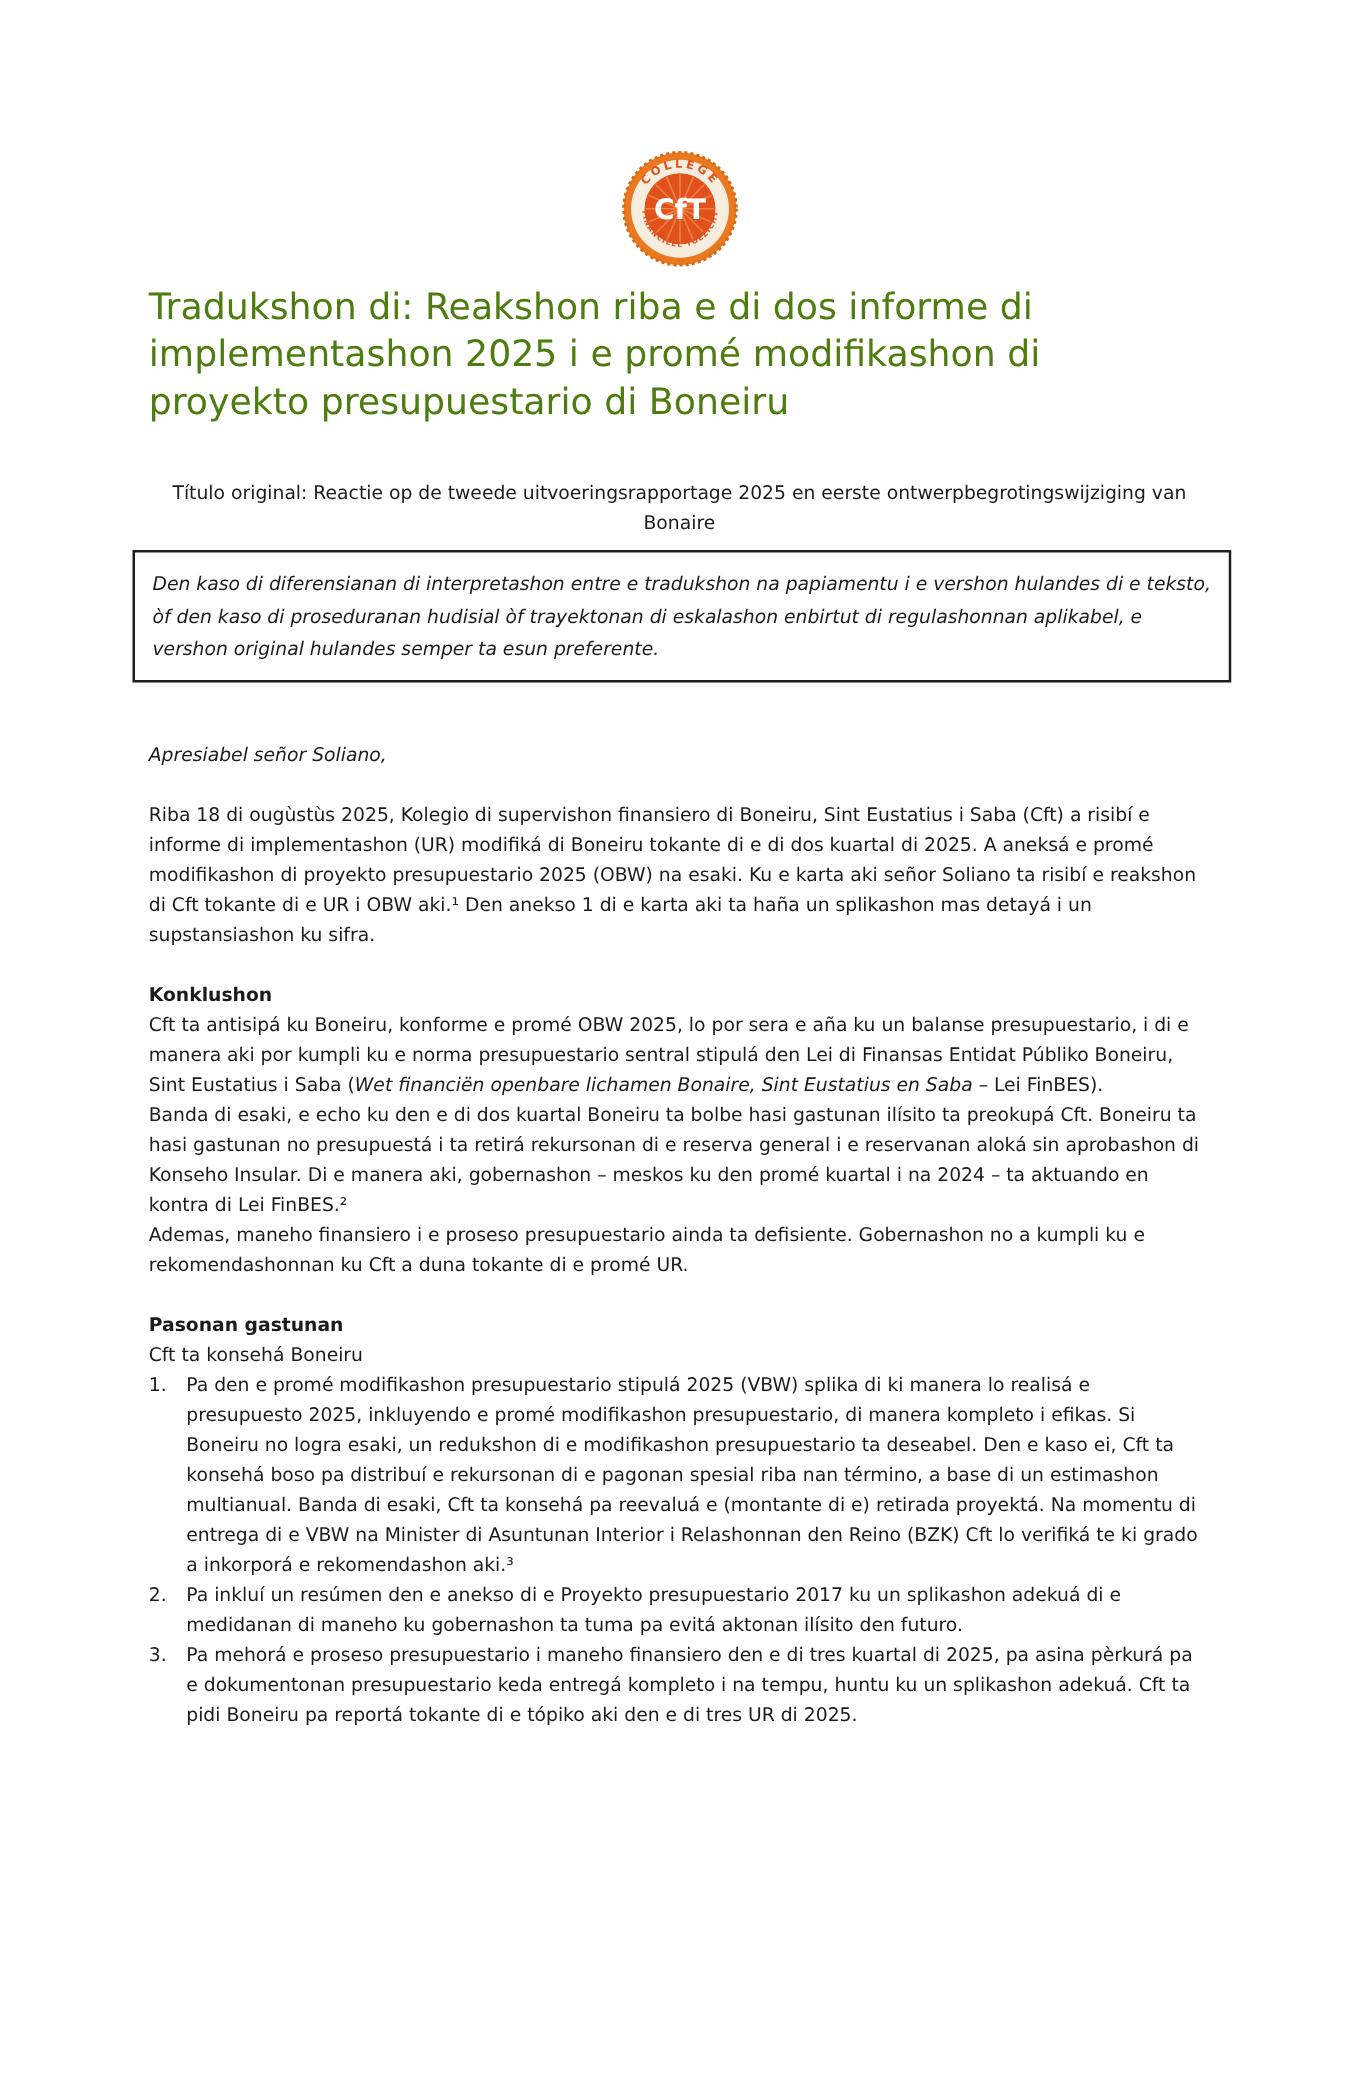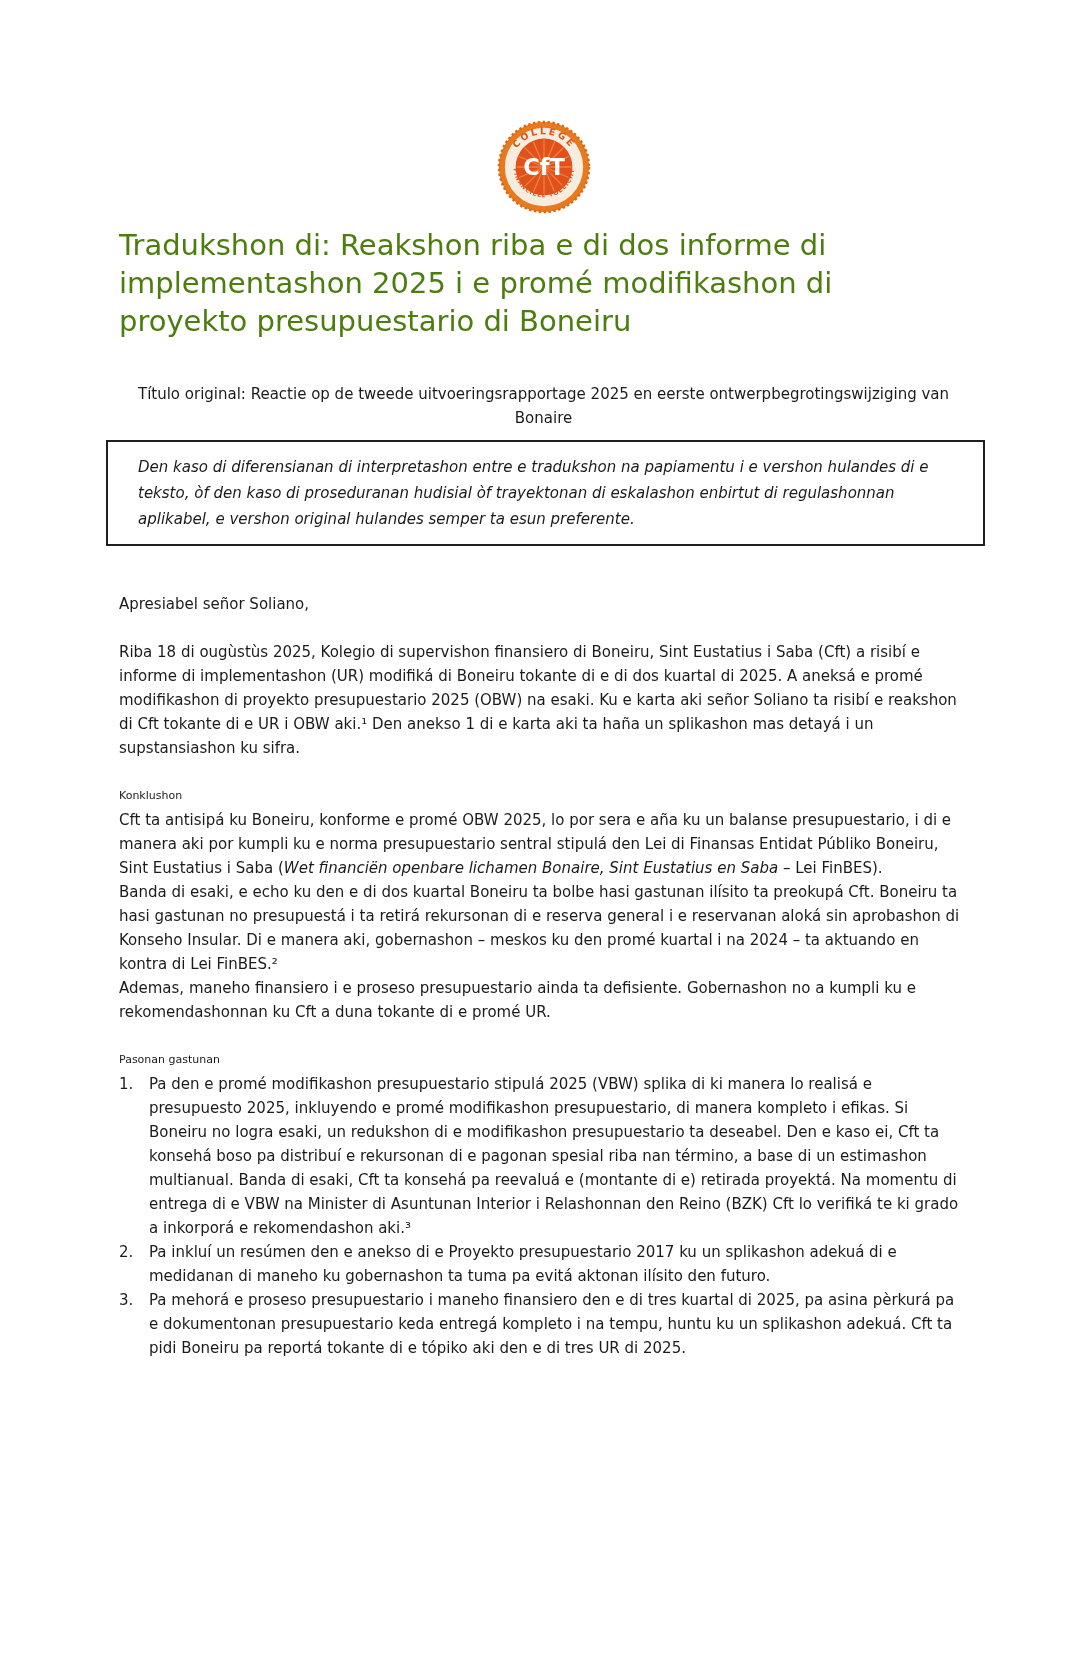--- a/index.html
+++ b/index.html
@@ -33,41 +33,42 @@
   .subtitle {
     font-size: 15px;
     line-height: 24px;
     margin-bottom: 10px;
     text-align: center;
   }
   .disclaimer-box {
     border: 2px solid #1f1f1f;
     margin-left: -13px;
     margin-right: -17px;
-    padding: 12px 30px;
+    padding: 12px 14px;
     margin-bottom: 46px;
   }
   .disclaimer-box p {
     font-style: italic;
     font-size: 15px;
     line-height: 26px;
   }
   .greeting {
     font-size: 15px;
     line-height: 24px;
     margin-bottom: 24px;
+    font-style: italic;
   }
   .para {
     font-size: 15px;
     line-height: 24px;
   }
   .block-gap { margin-bottom: 24px; }
   .heading {
-    font-size: 11px;
-    font-weight: normal;
+    font-size: 15px;
+    font-weight: bold;
     line-height: 24px;
   }
   .italic { font-style: italic; }
   .list { margin-top: 0; }
   .list-item {
     display: flex;
     font-size: 15px;
     line-height: 24px;
   }
   .list-item .num {
@@ -128,20 +129,21 @@
 
   <div class="para"><span>Cft ta antisipá ku Boneiru, konforme e promé OBW 2025, lo por sera e aña ku un balanse presupuestario, i di e manera aki por kumpli ku e norma presupuestario sentral stipulá den Lei di Finansas Entidat Públiko Boneiru, Sint Eustatius i Saba (</span><span class="italic">Wet financiën openbare lichamen Bonaire, Sint Eustatius en Saba</span><span> – Lei FinBES).</span></div>
 
 
   <div class="para">Banda di esaki, e echo ku den e di dos kuartal Boneiru ta bolbe hasi gastunan ilísito ta preokupá Cft. Boneiru ta hasi gastunan no presupuestá i ta retirá rekursonan di e reserva general i e reservanan aloká sin aprobashon di Konseho Insular. Di e manera aki, gobernashon – meskos ku den promé kuartal i na 2024 – ta aktuando en kontra di Lei FinBES.²</div>
 
   <div class="para block-gap">Ademas, maneho finansiero i e proseso presupuestario ainda ta defisiente. Gobernashon no a kumpli ku e rekomendashonnan ku Cft a duna tokante di e promé UR.</div>
 
   <h2 class="heading">Pasonan gastunan</h2>
 
+  <div class="para">Cft ta konsehá Boneiru</div>
 
   <div class="list">
     <div class="list-item">
       <span class="num">1.</span>
       <span class="item-text">Pa den e promé modifikashon presupuestario stipulá 2025 (VBW) splika di ki manera lo realisá e presupuesto 2025, inkluyendo e promé modifikashon presupuestario, di manera kompleto i efikas. Si Boneiru no logra esaki, un redukshon di e modifikashon presupuestario ta deseabel. Den e kaso ei, Cft ta konsehá boso pa distribuí e rekursonan di e pagonan spesial riba nan término, a base di un estimashon multianual. Banda di esaki, Cft ta konsehá pa reevaluá e (montante di e) retirada proyektá. Na momentu di entrega di e VBW na Minister di Asuntunan Interior i Relashonnan den Reino (BZK) Cft lo verifiká te ki grado a inkorporá e rekomendashon aki.³</span>
     </div>
     <div class="list-item">
       <span class="num">2.</span>
       <span class="item-text">Pa inkluí un resúmen den e anekso di e Proyekto presupuestario 2017 ku un splikashon adekuá di e medidanan di maneho ku gobernashon ta tuma pa evitá aktonan ilísito den futuro.</span>
     </div>

